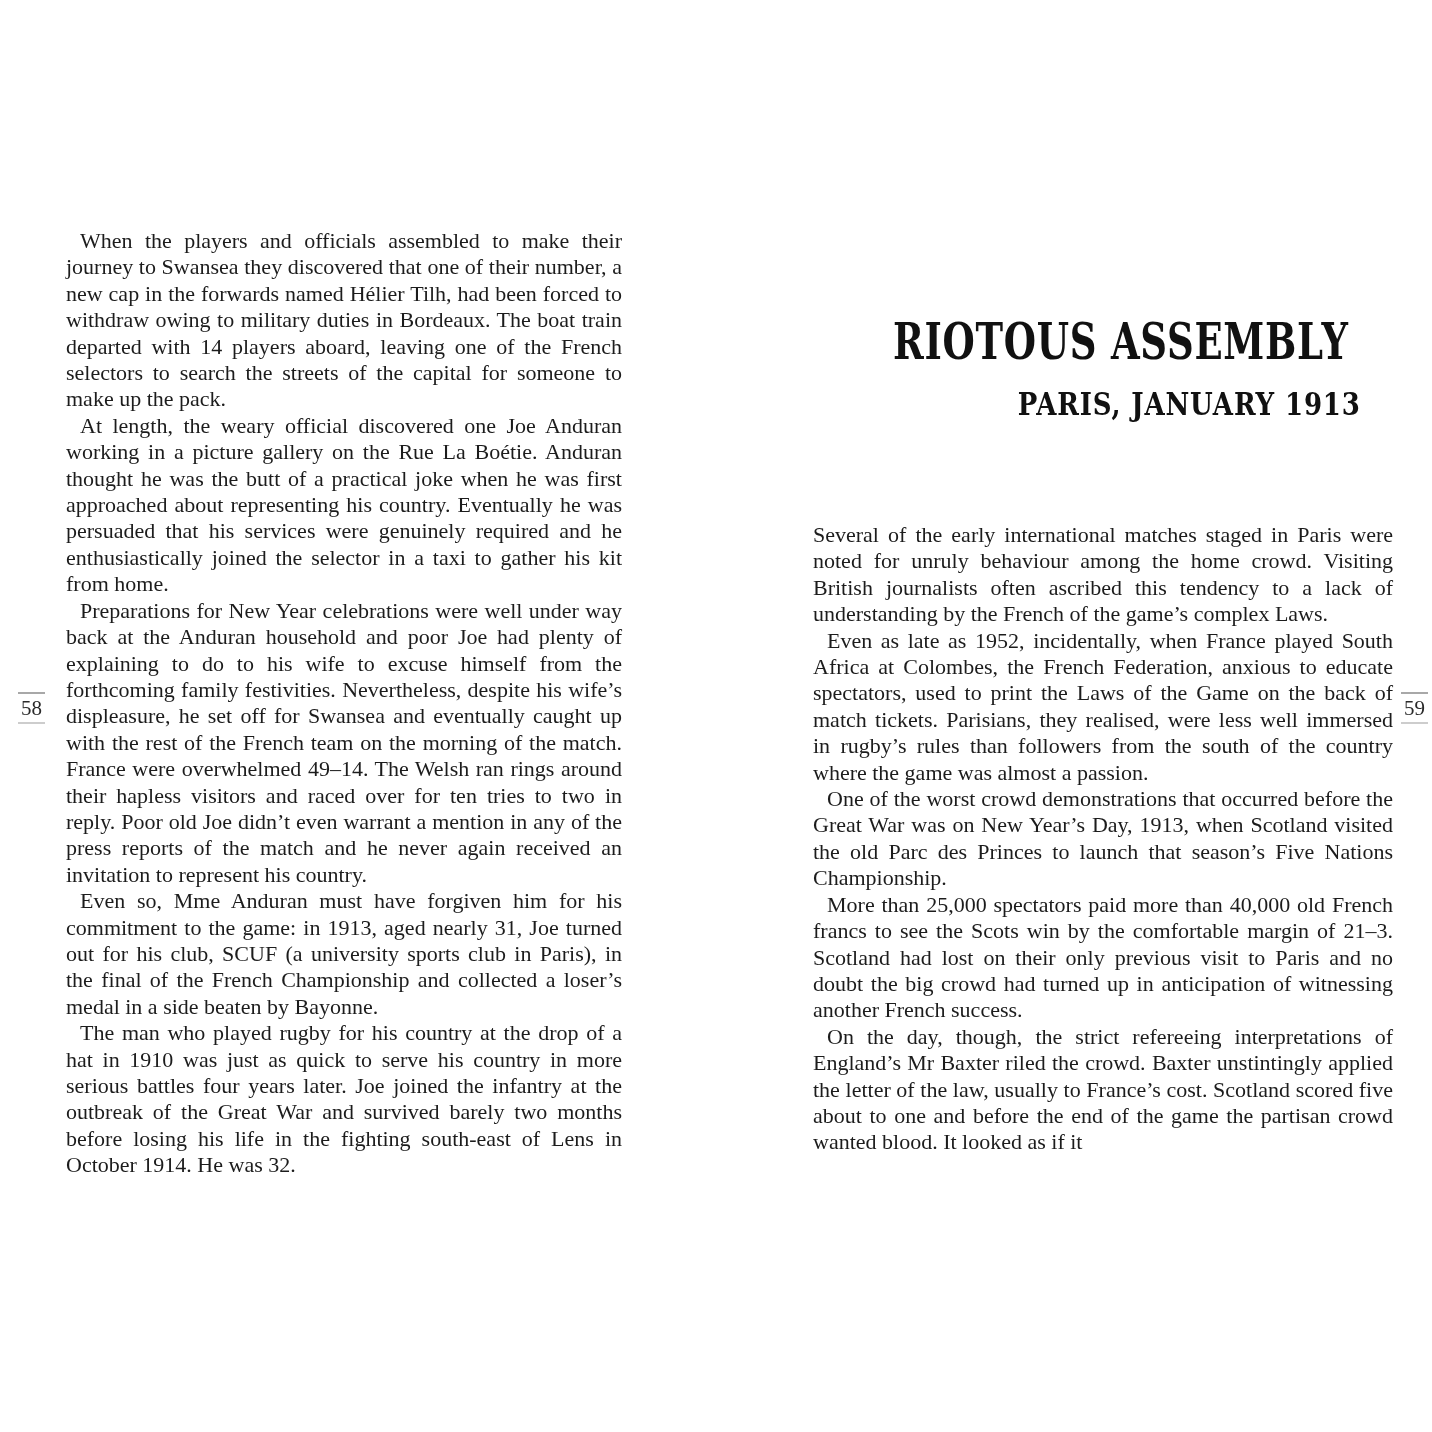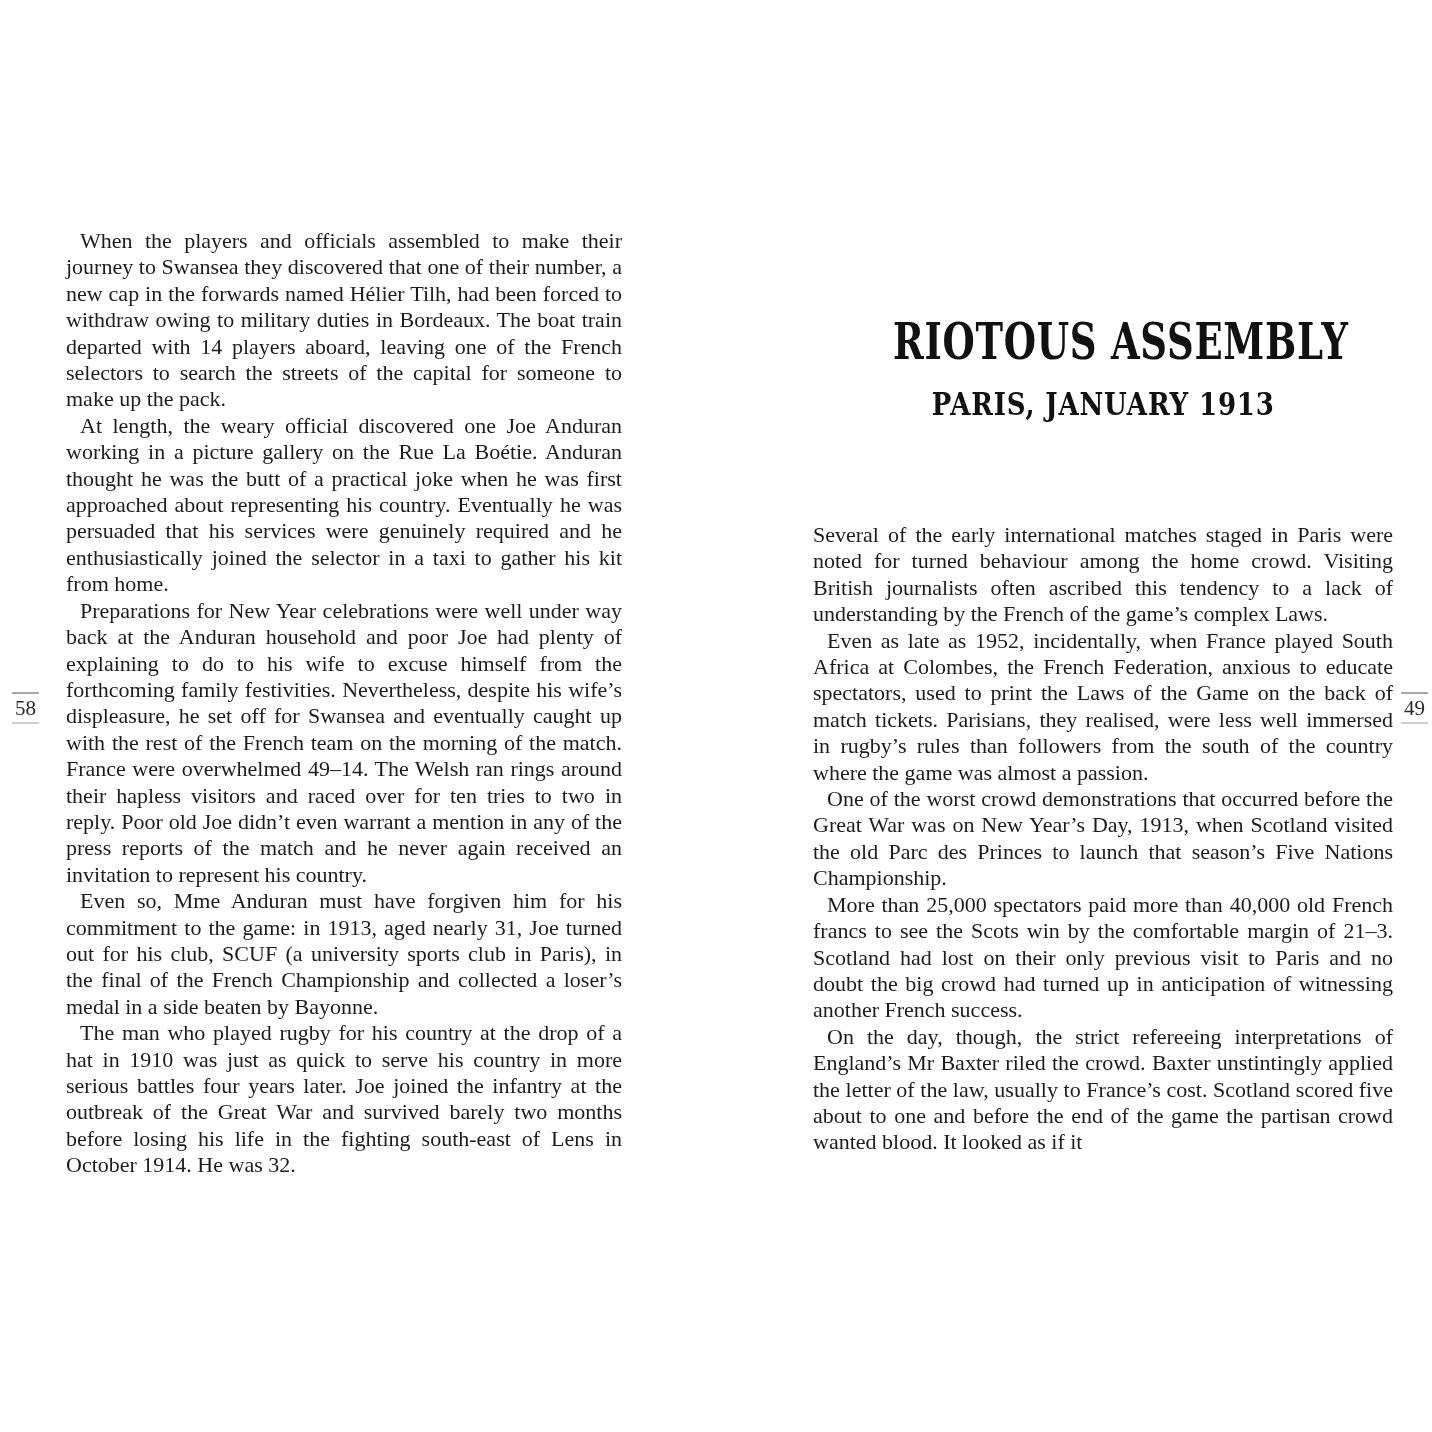--- a/index.html
+++ b/index.html
@@ -56,21 +56,21 @@
     font-size: 50px;
     line-height: 52px;
     letter-spacing: 1px;
     color: #111111;
   }
   .chapter-subtitle-wrap {
     position: absolute;
     left: 813px;
     top: 388px;
     width: 580px;
-    text-align: center;
+    text-align: right;
     white-space: nowrap;
   }
   .chapter-subtitle-inner {
     display: inline-block;
     transform: scaleX(0.84);
     transform-origin: 50% 50%;
     font-family: "DejaVu Serif", serif;
     font-weight: 700;
     font-size: 31px;
     line-height: 33px;
@@ -83,21 +83,21 @@
     font-size: 21px;
     line-height: 24px;
     color: #2a2a2a;
   }
   .pagenum .pn-inner {
     display: inline-block;
     padding: 2px 3px;
     border-top: 2px solid #a8a8a8;
     border-bottom: 2px solid #cdcdcd;
   }
-  .pagenum-left { left: 12px; }
+  .pagenum-left { left: 18px; }
   .pagenum-right { right: 4px; }
 </style>
 </head>
 <body>
 
 <div class="spread">
 
   <div class="body-text left-col">
     <p class="indent">When the players and officials assembled to make their journey to Swansea they discovered that one of their number, a new cap in the forwards named Hélier Tilh, had been forced to withdraw owing to military duties in Bordeaux. The boat train departed with 14 players aboard, leaving one of the French selectors to search the streets of the capital for someone to make up the pack.</p>
     <p class="indent">At length, the weary official discovered one Joe Anduran working in a picture gallery on the Rue La Boétie. Anduran thought he was the butt of a practical joke when he was first approached about representing his country. Eventually he was persuaded that his services were genuinely required and he enthusiastically joined the selector in a taxi to gather his kit from home.</p>
@@ -107,27 +107,27 @@
   </div>
 
   <div class="chapter-title-wrap">
     <span class="chapter-title-inner">RIOTOUS ASSEMBLY</span>
   </div>
   <div class="chapter-subtitle-wrap">
     <span class="chapter-subtitle-inner">PARIS, JANUARY 1913</span>
   </div>
 
   <div class="body-text right-col">
-    <p>Several of the early international matches staged in Paris were noted for turned behaviour among the home crowd. Visiting British journalists often ascribed this tendency to a lack of understanding by the French of the game’s complex Laws.</p>
+    <p>Several of the early international matches staged in Paris were noted for unruly behaviour among the home crowd. Visiting British journalists often ascribed this tendency to a lack of understanding by the French of the game’s complex Laws.</p>
     <p class="indent">Even as late as 1952, incidentally, when France played South Africa at Colombes, the French Federation, anxious to educate spectators, used to print the Laws of the Game on the back of match tickets. Parisians, they realised, were less well immersed in rugby’s rules than followers from the south of the country where the game was almost a passion.</p>
     <p class="indent">One of the worst crowd demonstrations that occurred before the Great War was on New Year’s Day, 1913, when Scotland visited the old Parc des Princes to launch that season’s Five Nations Championship.</p>
     <p class="indent">More than 25,000 spectators paid more than 40,000 old French francs to see the Scots win by the comfortable margin of 21–3. Scotland had lost on their only previous visit to Paris and no doubt the big crowd had turned up in anticipation of witnessing another French success.</p>
     <p class="indent">On the day, though, the strict refereeing interpretations of England’s Mr Baxter riled the crowd. Baxter unstintingly applied the letter of the law, usually to France’s cost. Scotland scored five about to one and before the end of the game the partisan crowd wanted blood. It looked as if it</p>
   </div>
 
   <div class="pagenum pagenum-left">
     <span class="pn-inner">58</span>
   </div>
   <div class="pagenum pagenum-right">
-    <span class="pn-inner">49</span>
+    <span class="pn-inner">59</span>
   </div>
 
 </div>
 
 </body></html>

